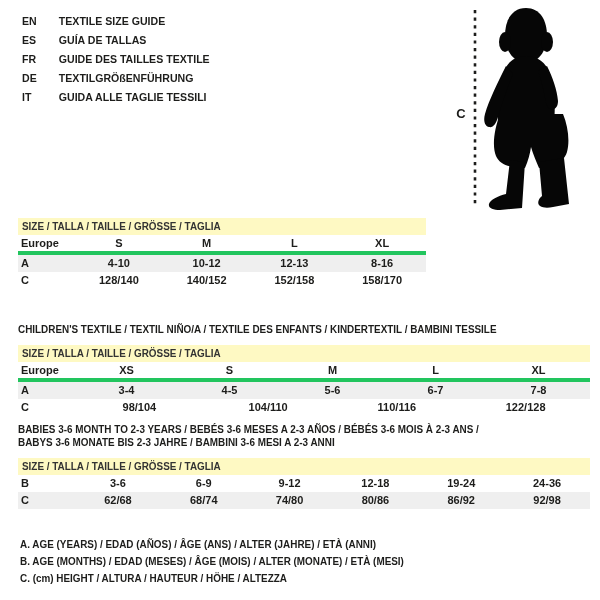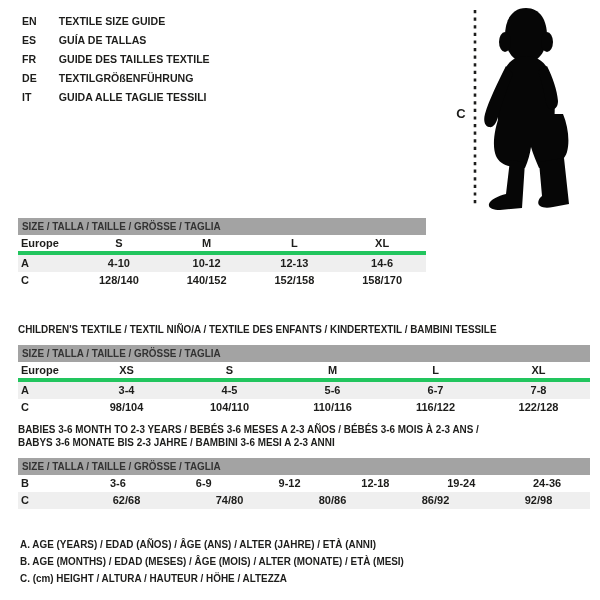--- a/index.html
+++ b/index.html
@@ -20,21 +20,21 @@
   
   #figure{position:absolute;left:420px;top:0;width:180px;height:215px;}
   #figure svg{display:block;}
   .figure-c{position:absolute;left:453px;top:106px;width:16px;text-align:center;
             font-weight:bold;font-size:13px;color:#1d1d1b;}
 
   
   .tbl{position:absolute;left:18px;}
   .tbl-title{margin-bottom:9px;}
   .title-line{font-weight:bold;font-size:11px;line-height:13px;}
-  .size-bar{background:#a3a3a3;height:17px;line-height:17px;padding-left:4px;
+  .size-bar{background:#fef9c3;height:17px;line-height:17px;padding-left:4px;
             font-weight:bold;font-size:11px;color:#333;}
   .trow{display:flex;height:17px;line-height:17px;font-weight:bold;font-size:11px;}
   .trow.euro{height:16px;line-height:16px;border-bottom:4px solid #22c55e;}
   .trow.shaded{background:#efefef;}
   .row-label{flex:0 0 57px;width:57px;padding-left:3px;box-sizing:border-box;}
   .cellv{flex:1;text-align:center;}
 
   
   #footnotes{position:absolute;left:20px;top:536px;}
   .fnote{font-weight:bold;font-size:11px;line-height:17px;}
@@ -97,21 +97,21 @@
       <span class="cellv">S</span>
       <span class="cellv">M</span>
       <span class="cellv">L</span>
       <span class="cellv">XL</span>
     </div>
     <div class="trow shaded">
       <span class="row-label">A</span>
       <span class="cellv">4-10</span>
       <span class="cellv">10-12</span>
       <span class="cellv">12-13</span>
-      <span class="cellv">14-6</span>
+      <span class="cellv">8-16</span>
     </div>
     <div class="trow">
       <span class="row-label">C</span>
       <span class="cellv">128/140</span>
       <span class="cellv">140/152</span>
       <span class="cellv">152/158</span>
       <span class="cellv">158/170</span>
     </div>
   </div>
 <div class="tbl" style="top:323px;width:572px;">
@@ -133,21 +133,20 @@
       <span class="cellv">4-5</span>
       <span class="cellv">5-6</span>
       <span class="cellv">6-7</span>
       <span class="cellv">7-8</span>
     </div>
     <div class="trow">
       <span class="row-label">C</span>
       <span class="cellv">98/104</span>
       <span class="cellv">104/110</span>
       <span class="cellv">110/116</span>
-      <span class="cellv">116/122</span>
       <span class="cellv">122/128</span>
     </div>
   </div>
 <div class="tbl" style="top:423px;width:572px;">
     <div class="tbl-title">
       <div class="title-line"><span class="cond">BABIES 3-6 MONTH TO 2-3 YEARS / BEBÉS 3-6 MESES A 2-3 AÑOS / BÉBÉS 3-6 MOIS À 2-3 ANS /</span></div>
       <div class="title-line"><span class="cond">BABYS 3-6 MONATE BIS 2-3 JAHRE / BAMBINI 3-6 MESI A 2-3 ANNI</span></div>
     </div>
     <div class="size-bar"><span class="cond">SIZE / TALLA / TAILLE / GRÖSSE / TAGLIA</span></div>
     <div class="trow">
@@ -155,20 +154,21 @@
       <span class="cellv">3-6</span>
       <span class="cellv">6-9</span>
       <span class="cellv">9-12</span>
       <span class="cellv">12-18</span>
       <span class="cellv">19-24</span>
       <span class="cellv">24-36</span>
     </div>
     <div class="trow shaded">
       <span class="row-label">C</span>
       <span class="cellv">62/68</span>
+      <span class="cellv">68/74</span>
       <span class="cellv">74/80</span>
       <span class="cellv">80/86</span>
       <span class="cellv">86/92</span>
       <span class="cellv">92/98</span>
     </div>
   </div>
 
 <div id="footnotes">
     <div class="fnote"><span class="cond">A. AGE (YEARS) / EDAD (AÑOS) / ÂGE (ANS) / ALTER (JAHRE) / ETÀ (ANNI)</span></div>
     <div class="fnote"><span class="cond">B. AGE (MONTHS) / EDAD (MESES) / ÂGE (MOIS) / ALTER (MONATE) / ETÀ (MESI)</span></div>

